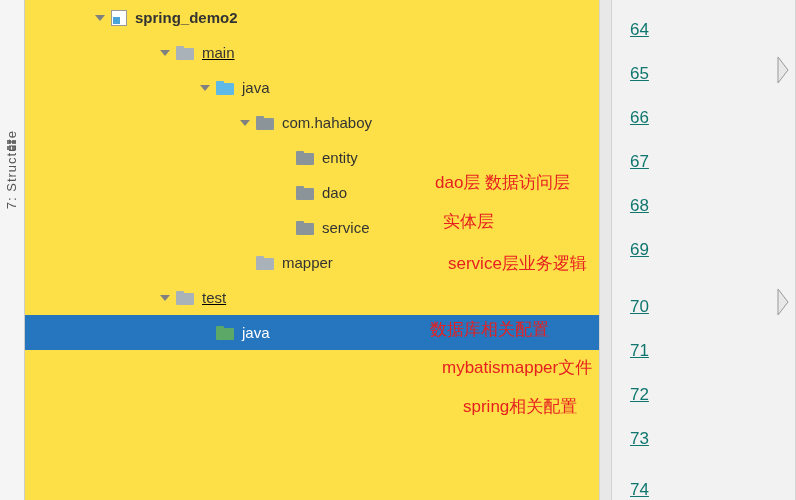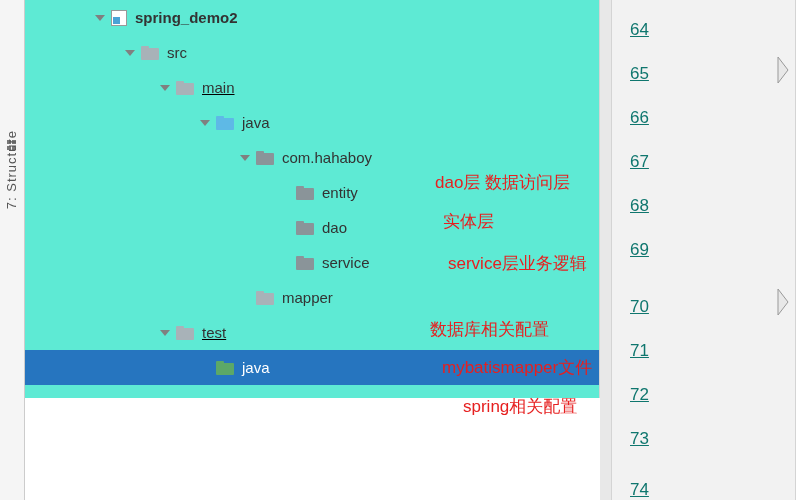--- a/index.html
+++ b/index.html
@@ -44,22 +44,22 @@
     .sidebar-icon span {
       width: 4px;
       height: 4px;
       background: #777;
     }
     .tree-panel {
       position: absolute;
       left: 25px;
       top: 0;
       width: 575px;
-      height: 398px;
-      background: #5eead4;
+      height: 500px;
+      background: #fde047;
       border-right: 1px solid #d4d4d4;
     }
     .tree-row {
       display: flex;
       align-items: center;
       height: 35px;
       padding-left: 8px;
       position: relative;
     }
     .tree-row.selected {
@@ -223,25 +223,20 @@
 </div>
 
 <div class="tree-panel">
 
   <div class="tree-row bold indent-0">
     <span class="expander open"></span>
     <span class="module-icon"></span>
     <span class="node-label">spring_demo2</span>
   </div>
 
-  <div class="tree-row indent-1">
-    <span class="expander open"></span>
-    <span class="folder-icon gray"></span>
-    <span class="node-label">src</span>
-  </div>
 
   <div class="tree-row indent-2">
     <span class="expander open"></span>
     <span class="folder-icon gray"></span>
     <span class="node-label">main</span>
   </div>
 
   <div class="tree-row indent-3">
     <span class="expander open"></span>
     <span class="folder-icon blue"></span>

